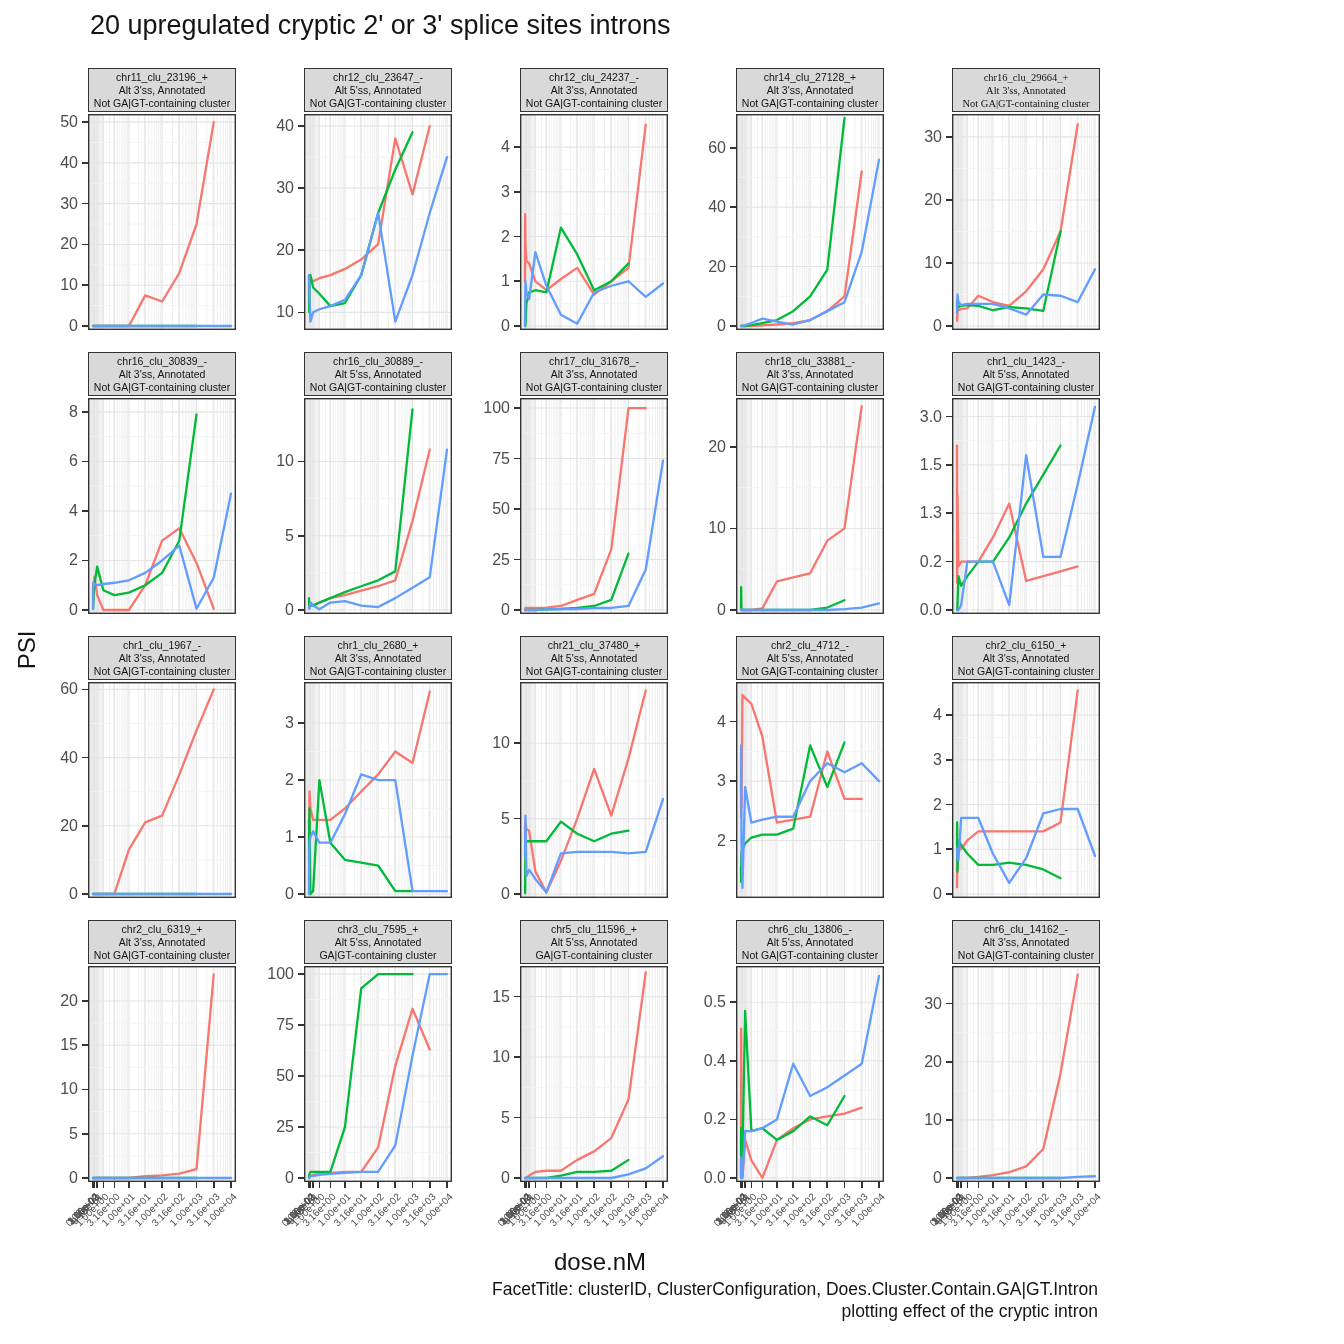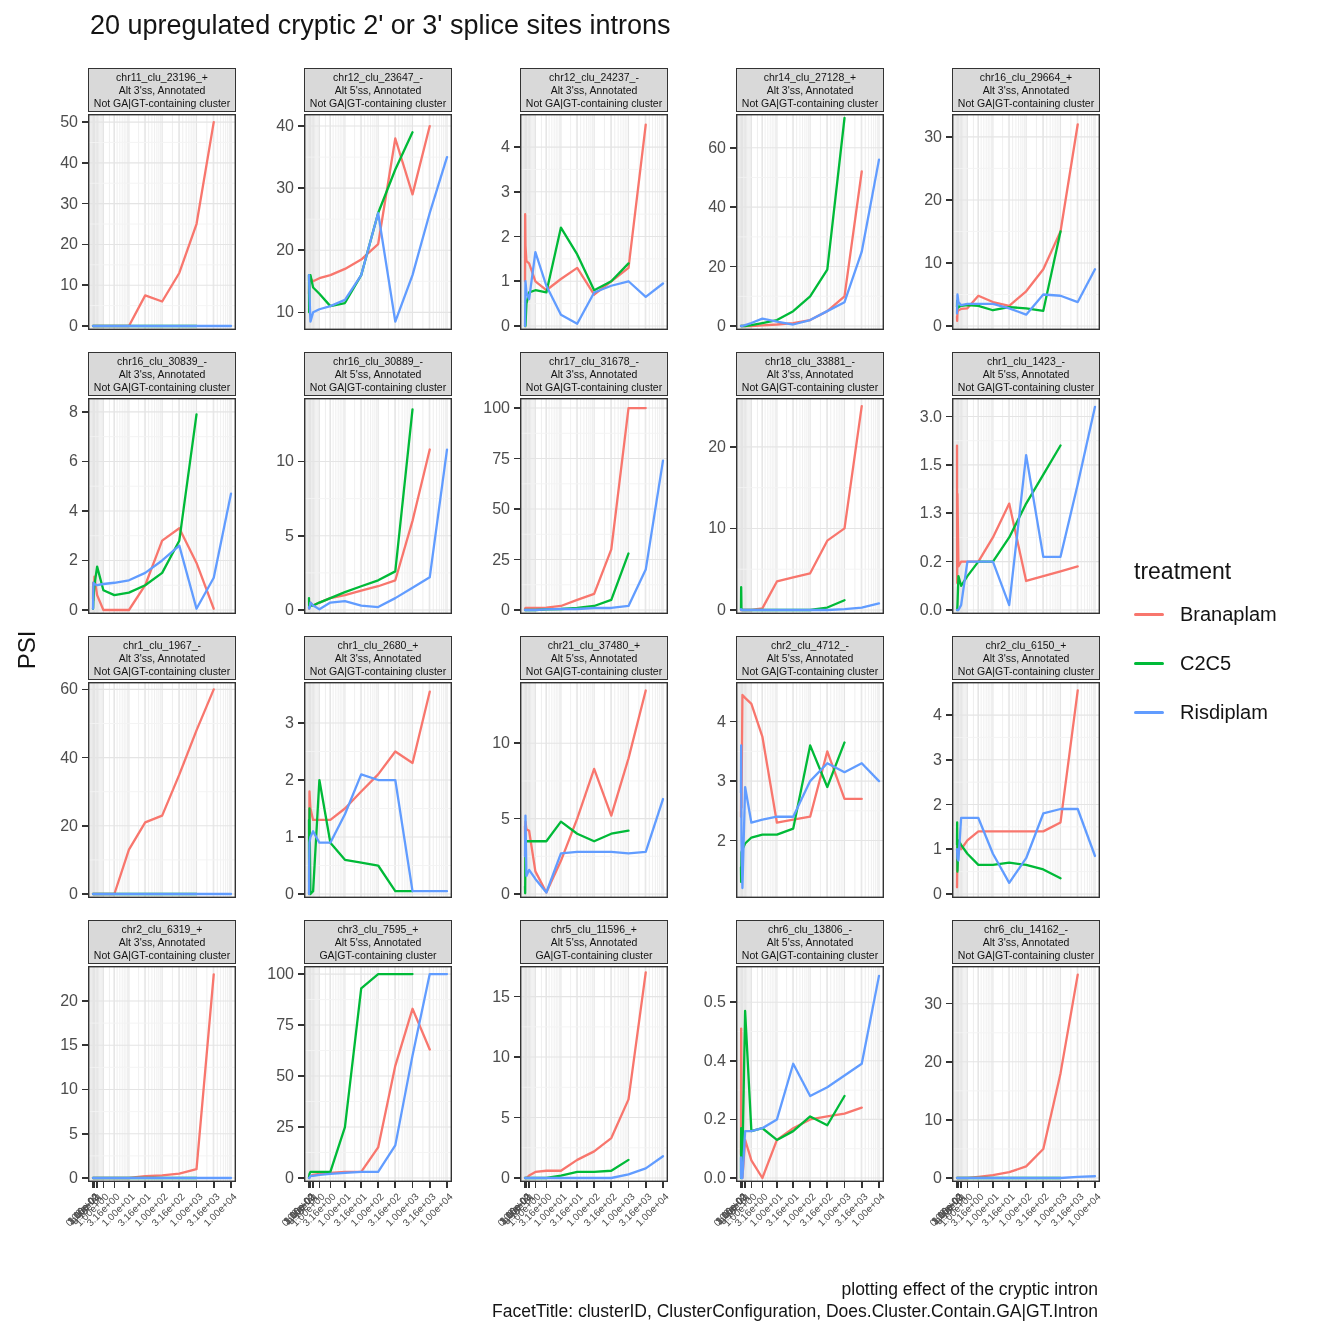--- a/index.html
+++ b/index.html
@@ -429,21 +429,21 @@
         <rect x="0.7" y="0.7" width="146.6" height="214.6" fill="none" stroke="#333" stroke-width="1.4"></rect>
       </svg>
       <span class="ytick-label" style="left: 674px; top: 317px;">0</span>
       <div class="ytick-mark" style="left: 730px; top: 325.2px;"></div>
       <span class="ytick-label" style="left: 674px; top: 257.571px;">20</span>
       <div class="ytick-mark" style="left: 730px; top: 265.771px;"></div>
       <span class="ytick-label" style="left: 674px; top: 198.143px;">40</span>
       <div class="ytick-mark" style="left: 730px; top: 206.343px;"></div>
       <span class="ytick-label" style="left: 674px; top: 138.714px;">60</span>
       <div class="ytick-mark" style="left: 730px; top: 146.914px;"></div>
-      <div class="strip" style="left: 952px; top: 68px;">
+      <div class="strip" style="left: 952px; top: 68px; font-family: Liberation Serif, serif;">
         <div>chr16_clu_29664_+</div>
         <div>Alt 3'ss, Annotated</div>
         <div>Not GA|GT-containing cluster</div>
       </div>
       <svg width="148" height="216" class="panel" style="position: absolute; left: 952px; top: 114px;">
         <rect x="0" y="0" width="148" height="216" fill="#ffffff"></rect>
         <rect x="0" y="0" width="11.1" height="216" fill="#dcdcdc" opacity="0.55"></rect>
         <line x1="5.03" y1="0" x2="5.03" y2="216" stroke="#ededed" stroke-width="0.9"></line>
         <line x1="5.04" y1="0" x2="5.04" y2="216" stroke="#ededed" stroke-width="0.9"></line>
         <line x1="5.06" y1="0" x2="5.06" y2="216" stroke="#ededed" stroke-width="0.9"></line>
@@ -2131,32 +2131,18 @@
       <div class="xtick-mark" style="left: 1042.49px; top: 1182px;"></div>
       <span class="xtick-label" style="left: 969.287px; top: 1191px;">3.16e+02</span>
       <div class="xtick-mark" style="left: 1059.71px; top: 1182px;"></div>
       <span class="xtick-label" style="left: 986.515px; top: 1191px;">1.00e+03</span>
       <div class="xtick-mark" style="left: 1076.94px; top: 1182px;"></div>
       <span class="xtick-label" style="left: 1003.74px; top: 1191px;">3.16e+03</span>
       <div class="xtick-mark" style="left: 1094.2px; top: 1182px;"></div>
       <span class="xtick-label" style="left: 1021px; top: 1191px;">1.00e+04</span>
     </div>
   <div class="axis-title-y">PSI</div>
+  <div class="axis-title-x">dose.nM</div>
   <div class="caption">
+    <div>FacetTitle: clusterID, ClusterConfiguration, Does.Cluster.Contain.GA|GT.Intron</div>
     <div>plotting effect of the cryptic intron</div>
-    <div>FacetTitle: clusterID, ClusterConfiguration, Does.Cluster.Contain.GA|GT.Intron</div>
-  </div>
-  <div class="legend">
-    <div class="legend-title">treatment</div>
-    <div class="legend-item">
-      <span class="legend-swatch" style="background: rgb(248, 118, 109);"></span>
-      <span class="legend-label">Branaplam</span>
-    </div>
-    <div class="legend-item">
-      <span class="legend-swatch" style="background: rgb(0, 186, 56);"></span>
-      <span class="legend-label">C2C5</span>
-    </div>
-    <div class="legend-item">
-      <span class="legend-swatch" style="background: rgb(97, 156, 255);"></span>
-      <span class="legend-label">Risdiplam</span>
-    </div>
   </div>
 </div>
 
 </body></html>

